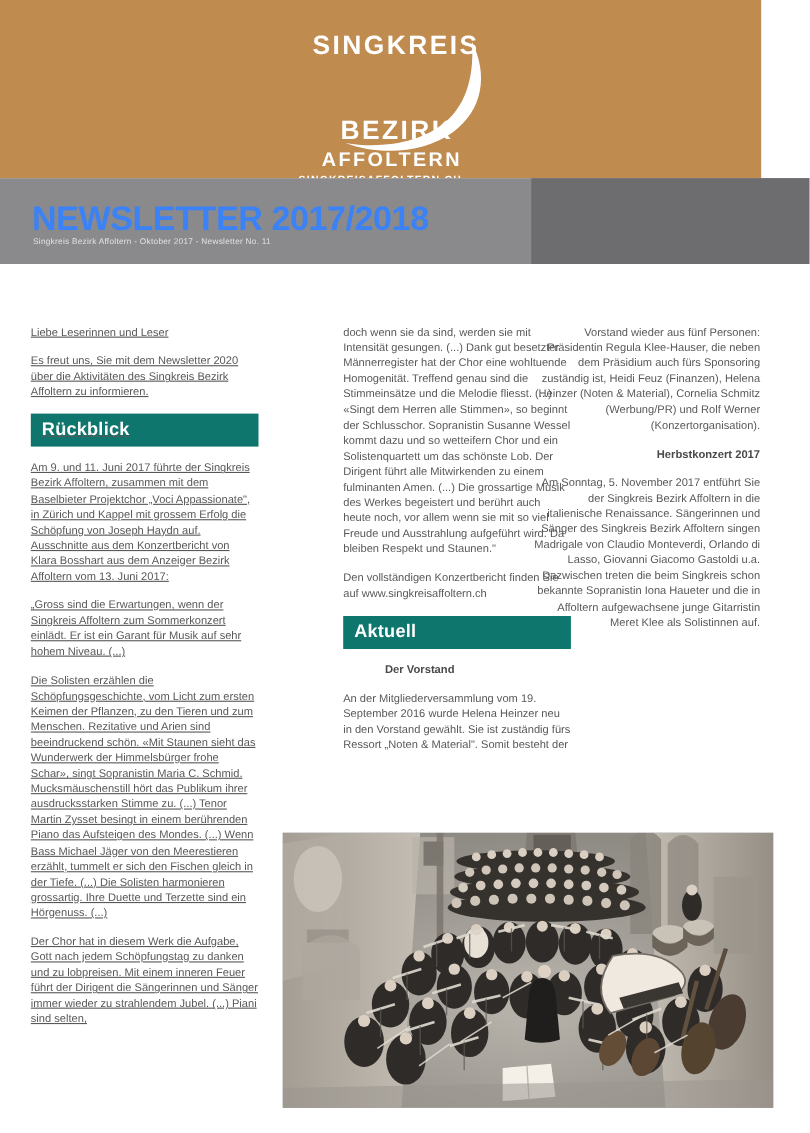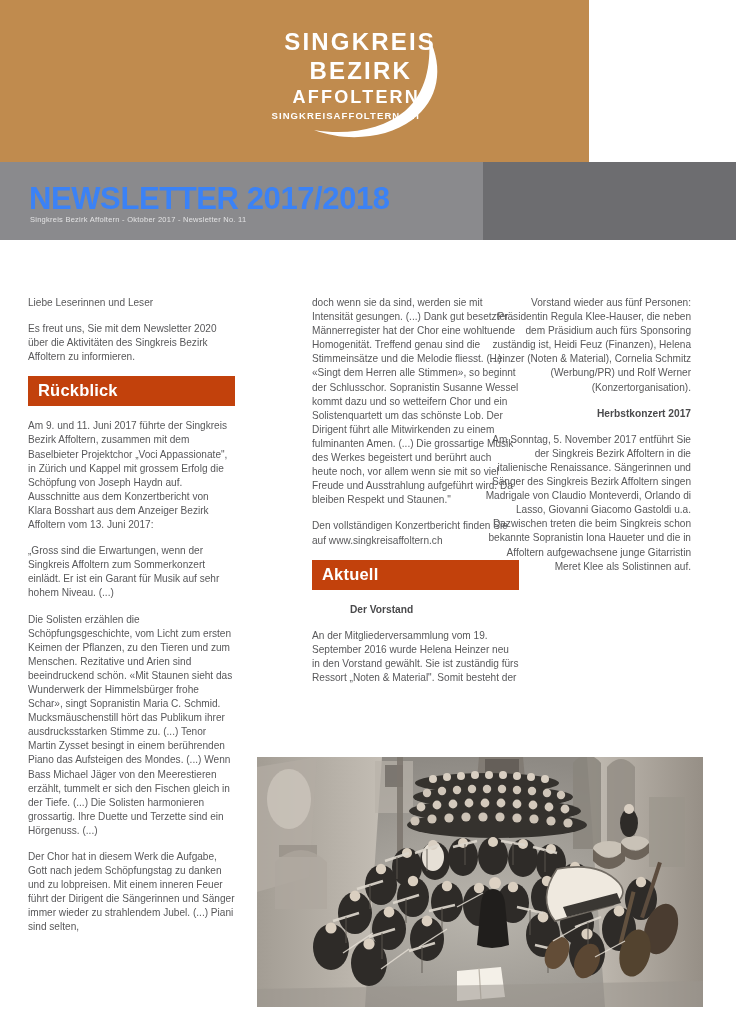--- a/index.html
+++ b/index.html
@@ -12,21 +12,21 @@
     height: 1030px;
     position: relative;
     font-family: "Liberation Sans", sans-serif;
     overflow: hidden;
   }
 
   
   .brand-band {
     position: absolute;
     left: 0; top: 0;
-    width: 589px; height: 162px;
+    width: 692px; height: 162px;
     background: #c08b4e;
   }
   .logo-block {
     position: absolute;
     left: 268px; top: 22px;
     width: 220px; height: 125px;
   }
   .logo-lines {
     position: absolute;
     left: 0; top: 0;
@@ -34,21 +34,21 @@
     text-align: right;
     color: #ffffff;
   }
   .logo-line {
     display: block;
     font-weight: bold;
     letter-spacing: 2.2px;
     line-height: 1.0;
   }
   .logo-line-1 { font-size: 24px; padding-right: 52px; padding-top: 8px; }
-  .logo-line-2 { font-size: 24px; padding-right: 76px; padding-top: 5px; }
+  .logo-line-2 { font-size: 24px; padding-right: 76px; padding-top: 5px; margin-top: 48px; }
   .logo-line-3 { font-size: 18px; padding-right: 68px; padding-top: 5px; }
   .logo-url {
     display: block;
     font-size: 9.5px;
     font-weight: bold;
     letter-spacing: 1.1px;
     padding-right: 68px;
     padding-top: 4px;
   }
   .swoosh-wrap {
@@ -92,30 +92,30 @@
   
   .col {
     position: absolute;
     top: 296px;
     width: 207px;
     font-size: 10.1px;
     line-height: 14.1px;
     color: #58585a;
     text-align: left;
   }
-  .col-1 { left: 28px; }
+  .col-1 { left: 28px; text-decoration: underline; }
   .col-2 { left: 270px; margin-left: 42px; }
   .col-3 { left: 484px; text-align: right; }
 
   .col p {
     margin: 0 0 12px 0;
   }
 
   .section-bar {
-    background: #c2410c;
+    background: #0f766e;
     color: #ffffff;
     font-size: 16.5px;
     font-weight: bold;
     letter-spacing: 0.2px;
     padding: 5px 10px 7px 10px;
     margin: 6px 0 13px 0;
     box-sizing: border-box;
     height: 30px;
     line-height: 19px;
   }

